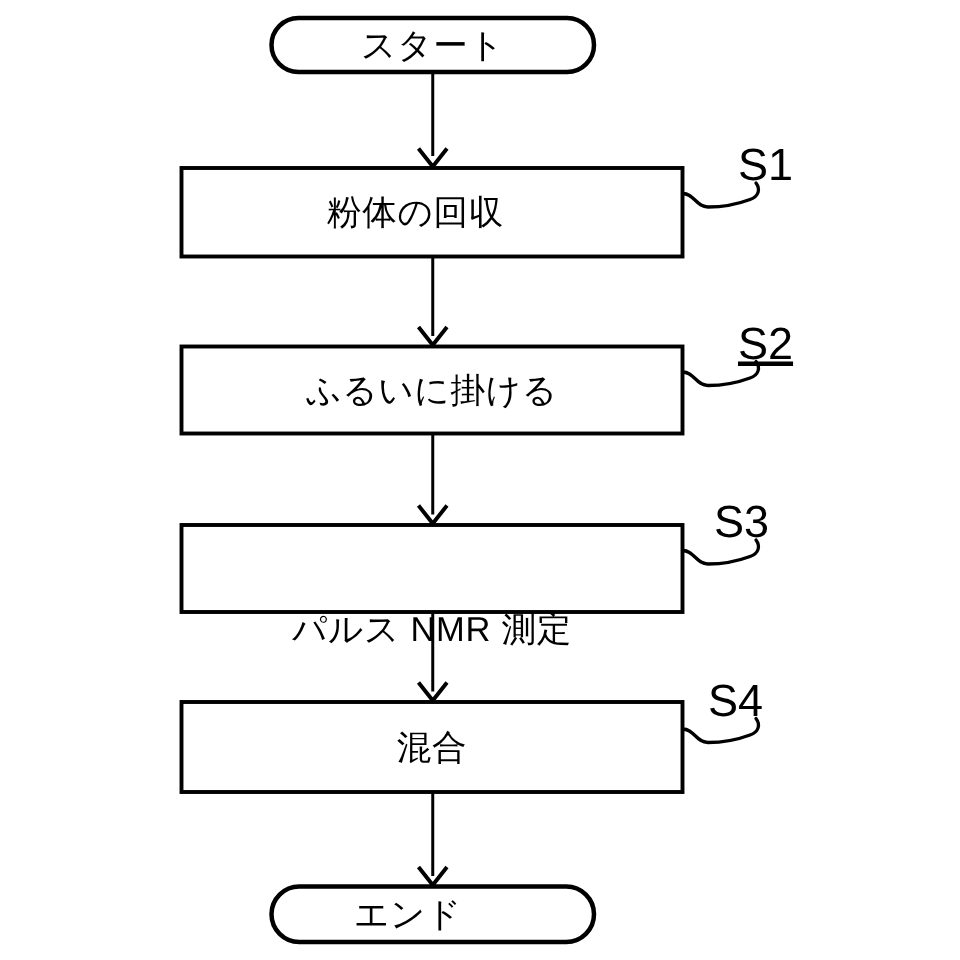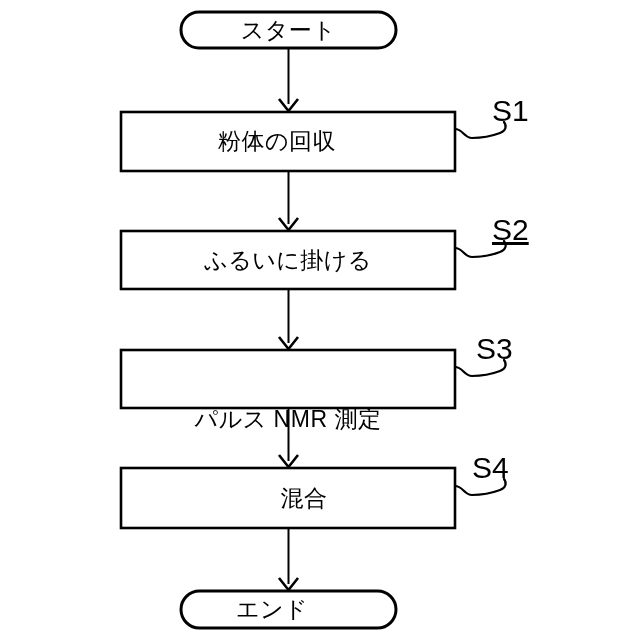--- a/index.html
+++ b/index.html
@@ -94,21 +94,21 @@
   </svg>
 
   <div class="node-label terminal-label" style="left:181px; top:12px; width:215px; height:36px;">スタート</div>
 
   <div class="node-label process-label" style="left:110px; top:112px; width:334px; height:59px;">粉体の回収</div>
 
   <div class="node-label process-label" style="left:121px; top:231px; width:334px; height:58px;">ふるいに掛ける</div>
 
   <div class="node-label process-label" style="left:121px; top:350px; width:334px; height:58px;margin-top:40px;">パルス NMR 測定</div>
 
-  <div class="node-label process-label" style="left:121px; top:468px; width:334px; height:60px;padding-left:16px;">混合</div>
+  <div class="node-label process-label" style="left:121px; top:468px; width:334px; height:60px;">混合</div>
 
   <div class="node-label terminal-label" style="left:171px; top:591px; width:202px; height:37px;">エンド</div>
 
   <div class="step-tag" style="left:492px; top:94px;">S1</div>
   <div class="step-tag" style="left:492px; top:213px;text-decoration:underline;">S2</div>
   <div class="step-tag" style="left:476px; top:332px;">S3</div>
   <div class="step-tag" style="left:472px; top:451px;">S4</div>
 
 </div>
 

